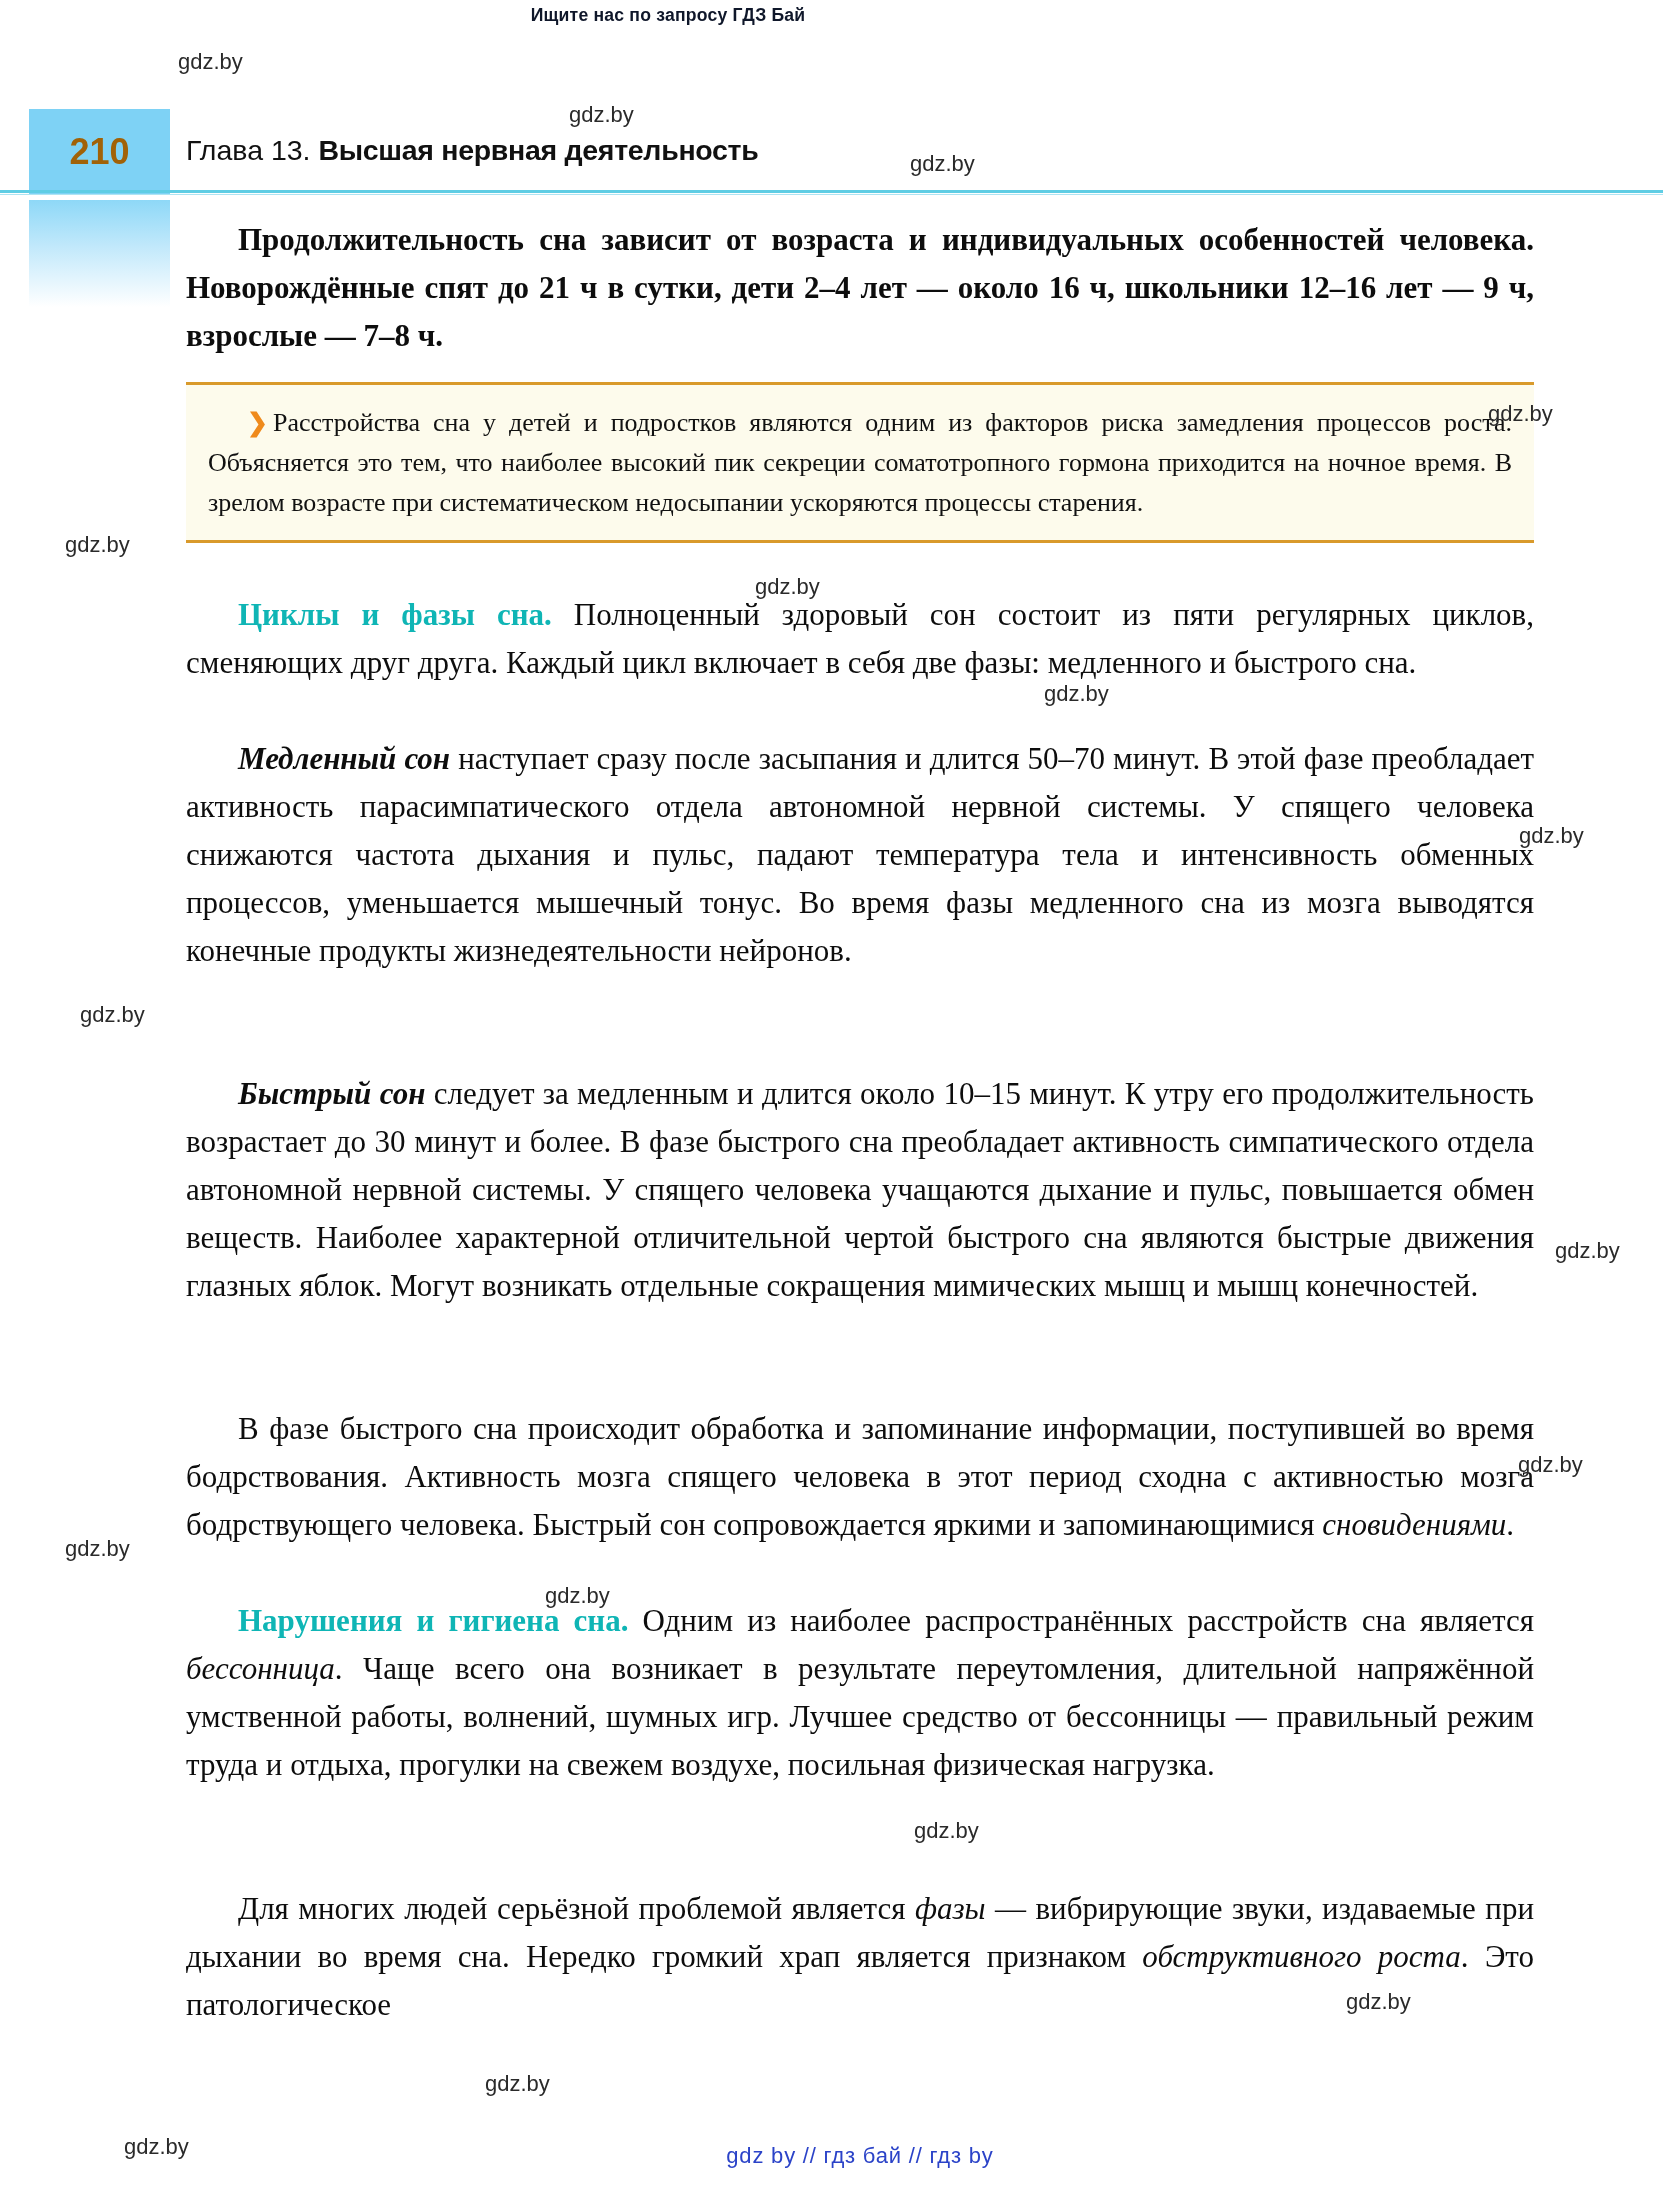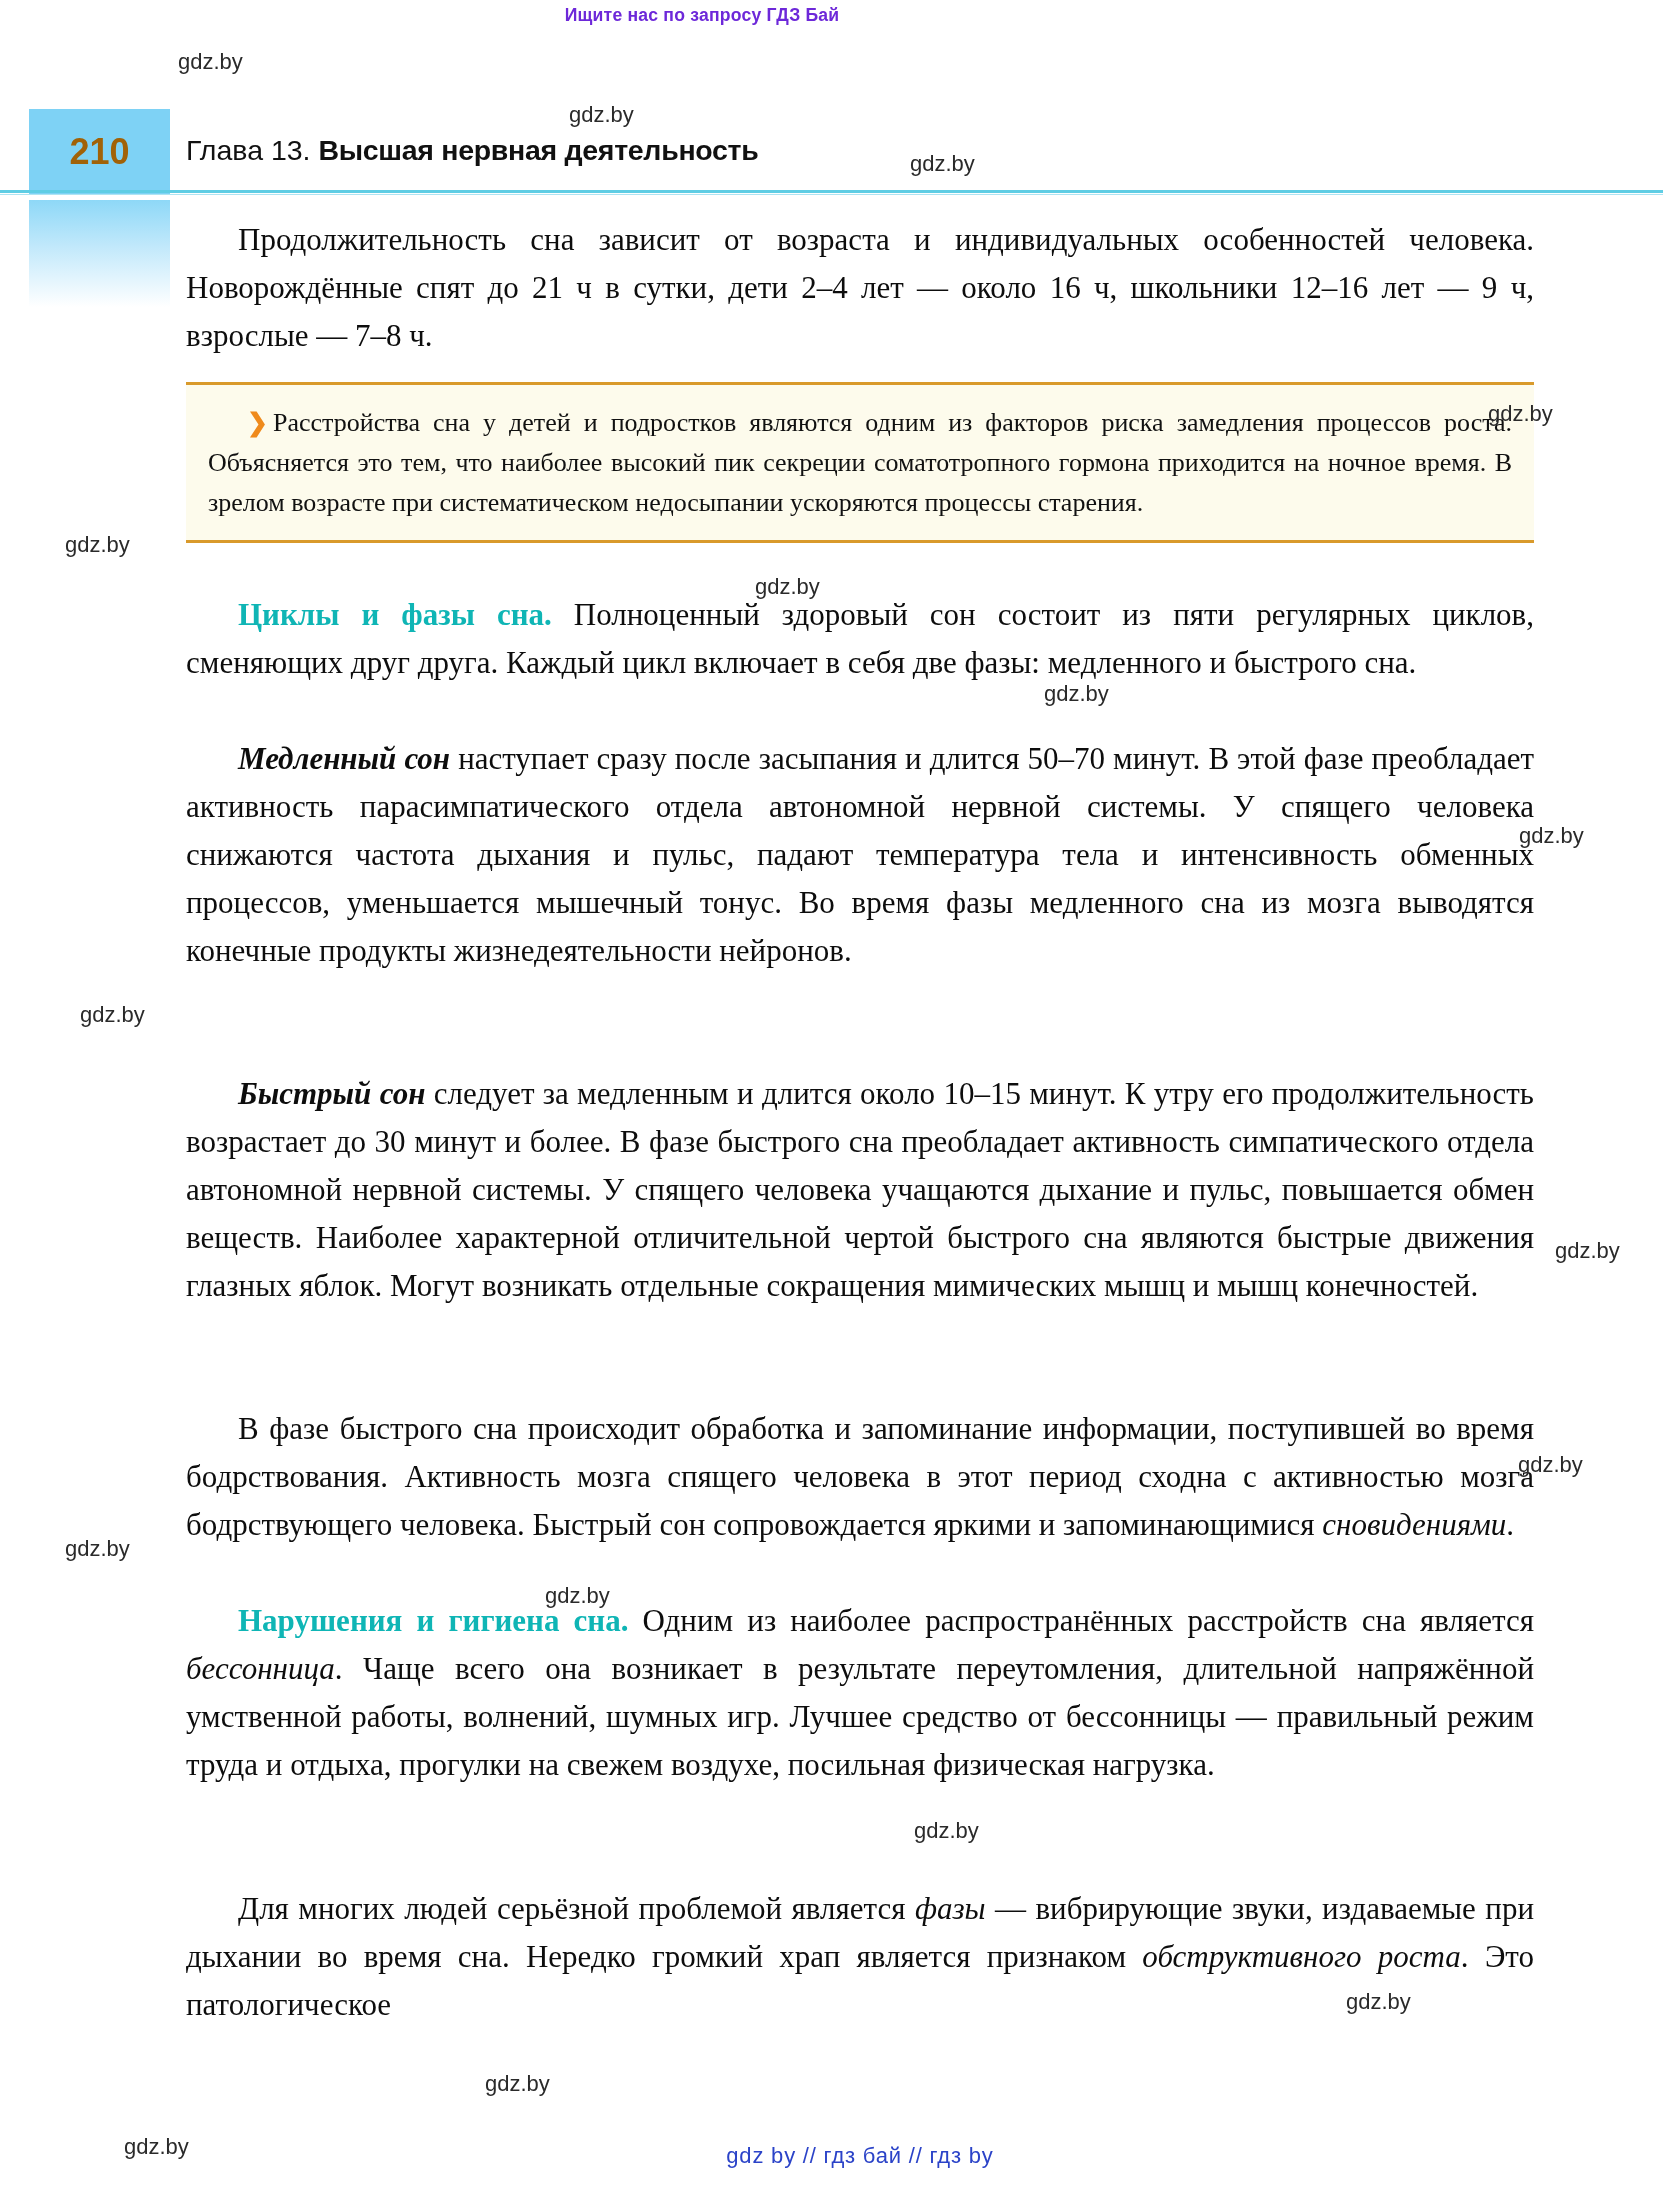--- a/index.html
+++ b/index.html
@@ -18,23 +18,22 @@
   
   .promo-bar {
     position: absolute;
     top: 5px;
     left: 0;
     width: 1336px;
     text-align: center;
     font-family: "Liberation Sans", "DejaVu Sans", sans-serif;
     font-weight: bold;
     font-size: 17.6px;
-    color: #6d28d9;
+    color: #0f172a;
     letter-spacing: 0.2px;
-    padding-left: 34px;
   }
 
   
   .page-tab-solid {
     position: absolute;
     left: 29px;
     top: 109px;
     width: 141px;
     height: 86px;
     background: #7ed2f5;
@@ -176,21 +175,21 @@
 <div class="page-number">210</div>
 
 <div class="chapter-line">
   <span class="chap-label">Глава 13.</span>
   <span class="chap-title">Высшая нервная деятельность</span>
 </div>
 
 <div class="header-rule"></div>
 <div class="header-rule-2"></div>
 
-<div class="content" style="top:216px;">
+<div class="content" style="top:216px;font-weight:bold;">
   <p class="body">Продолжительность сна зависит от возраста и индивидуальных особенностей человека. Новорождённые спят до 21 ч в сутки, дети 2–4 лет — около 16 ч, школьники 12–16 лет — 9 ч, взрослые — 7–8 ч.</p>
 </div>
 
 <div class="callout">
   <p><span class="arrow">❯</span><span>Расстройства сна у детей и подростков являются одним из факторов риска замедления процессов роста. Объясняется это тем, что наиболее высокий пик секреции соматотропного гормона приходится на ночное время. В зрелом возрасте при систематическом недосыпании ускоряются процессы старения.</span></p>
 </div>
 
 <div class="content" style="top:591px;">
   <p class="body"><span class="sect-head">Циклы и фазы сна.</span><span> Полноценный здоровый сон состоит из пяти регулярных циклов, сменяющих друг друга. Каждый цикл включает в себя две фазы: медленного и быстрого сна.</span></p>
 </div>

